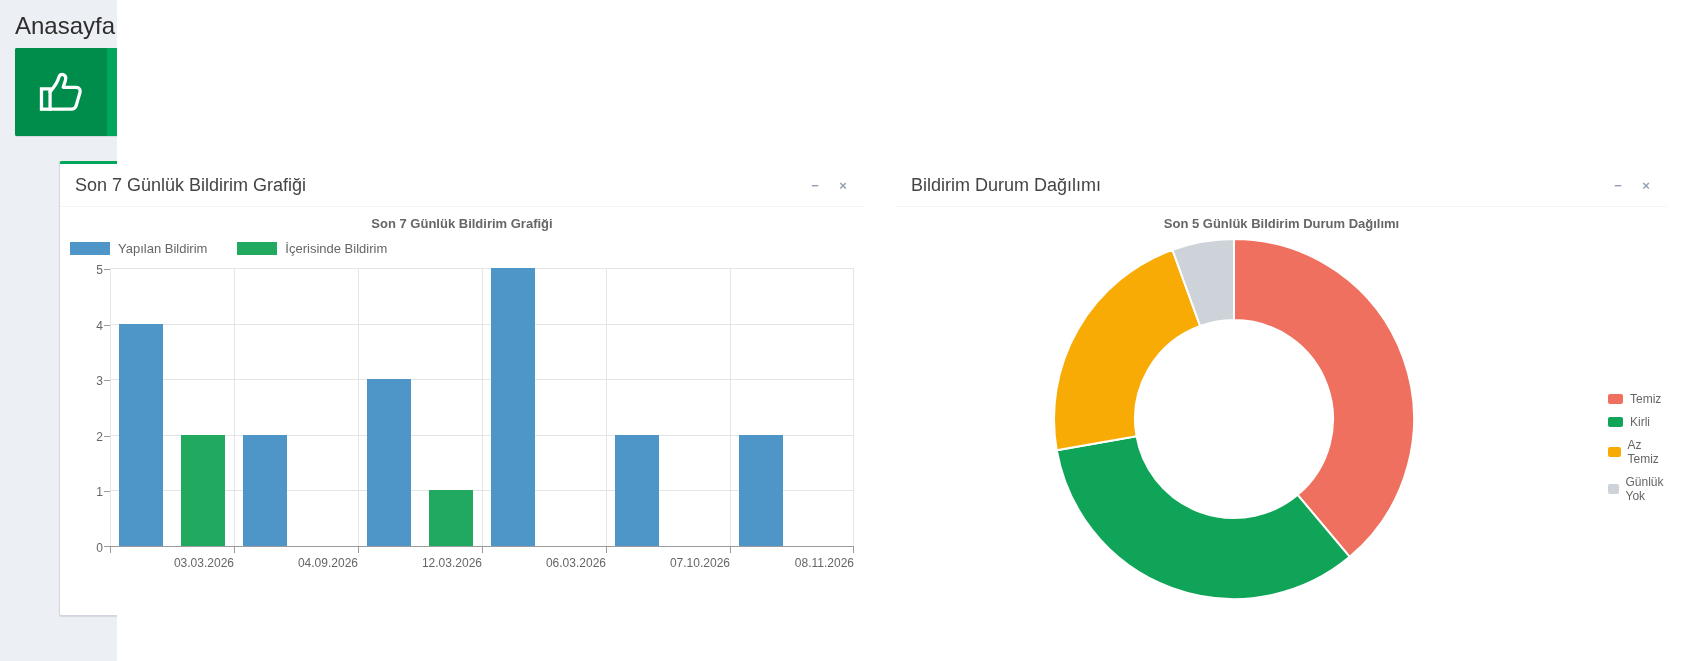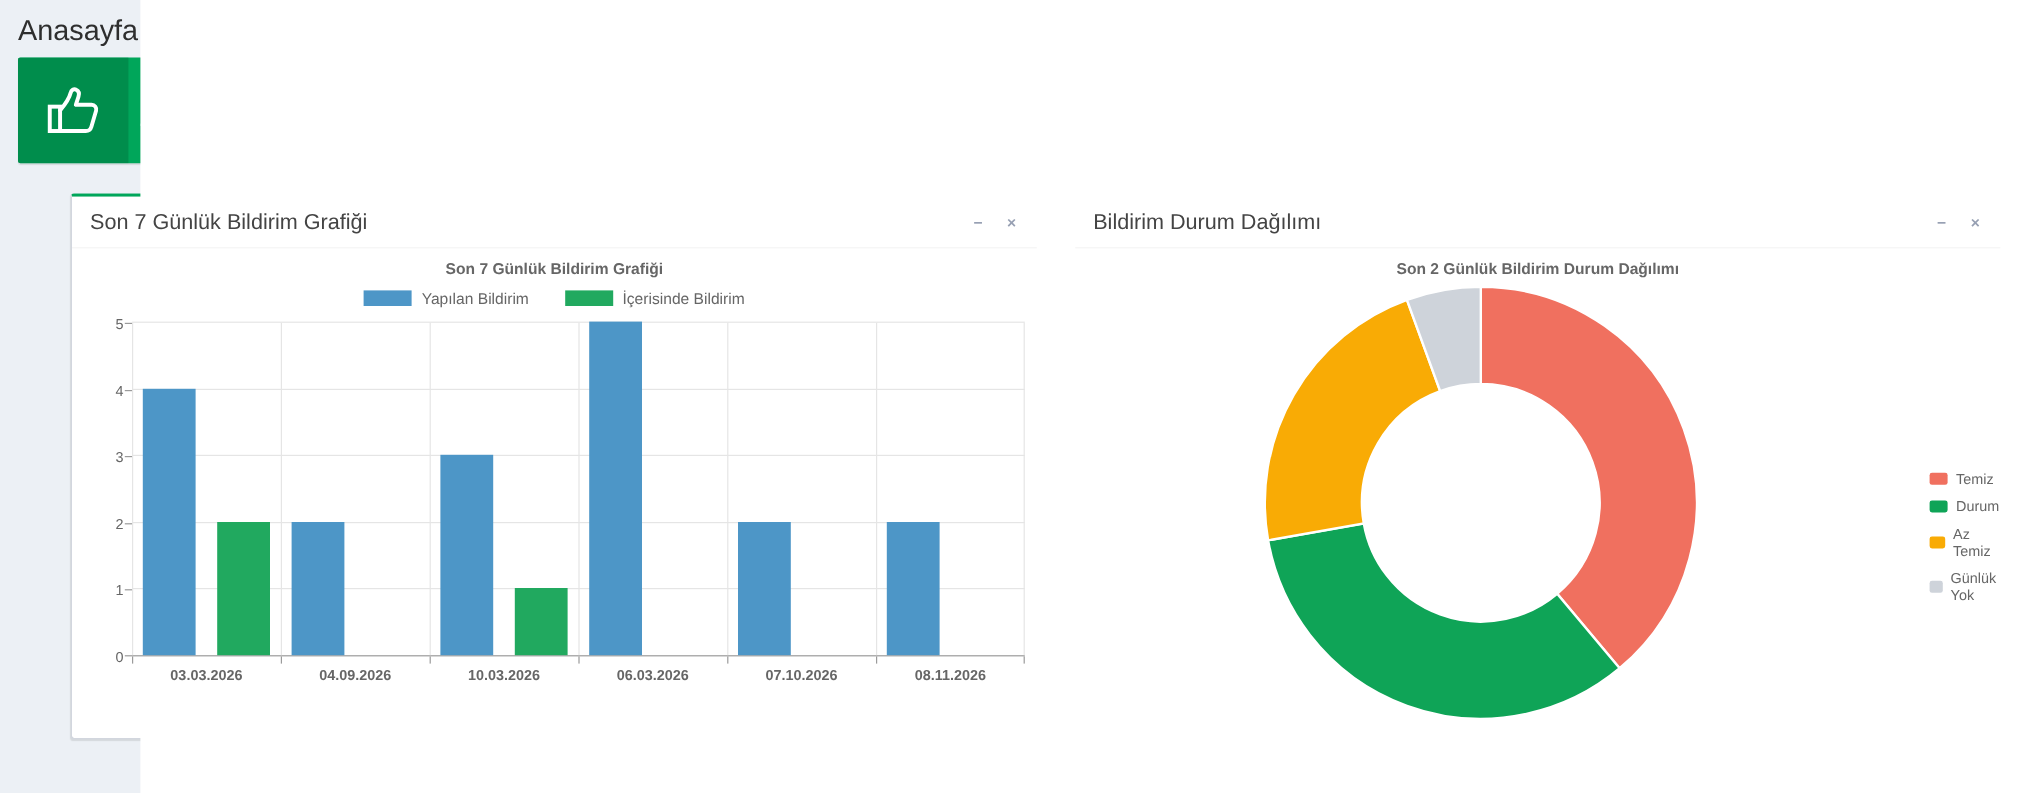--- a/index.html
+++ b/index.html
@@ -33,34 +33,34 @@
   .box { flex:1; background:#fff; height:455px; border:1px solid #d2d6de; border-top-width:3px;
          border-radius:3px; box-shadow:0 1px 1px rgba(0,0,0,0.1); }
   .box-header { position:relative; padding:11px 15px; border-bottom:1px solid #f4f4f4; height:43px; }
   .box-title { font-size:18px; font-weight:400; color:#444; }
   .box-tools { position:absolute; right:10px; top:10px; display:flex; gap:6px; }
   .btn-tool { background:none; border:none; color:#97a0b3; font-size:13px; font-weight:700;
               width:22px; height:22px; cursor:pointer; font-family:"Liberation Sans",sans-serif; }
   .box-body { padding:6px 10px 10px 10px; position:relative; height:408px; }
   .chart-title { text-align:center; font-size:13px; font-weight:700; color:#666; margin:3px 0 10px 0; }
   
-  .bar-legend { display:flex; justify-content:center; gap:30px; margin-bottom:13px;
+  .bar-legend { display:flex; gap:30px; margin-bottom:13px;
                 font-size:13px; color:#666; }
   .bar-legend .item { display:flex; align-items:center; gap:8px; cursor:pointer; }
   .bar-legend .swatch { width:40px; height:13px; display:inline-block; }
   .bar-chart-wrap { position:relative; margin-left:40px; width:744px; }
   .bar-plot { position:relative; width:744px; height:278px; border-bottom:1px solid #9b9b9b; }
   .gridline-h { position:absolute; left:0; right:0; height:1px; background:#e5e5e5; }
   .gridline-v { position:absolute; top:0; bottom:0; width:1px; background:#e5e5e5; }
   .ytick { position:absolute; left:-6px; width:6px; height:1px; background:#9b9b9b; }
   .xtick { position:absolute; top:278px; width:1px; height:6px; background:#9b9b9b; }
   .ylabel { position:absolute; right:751px; font-size:12px; color:#666; transform:translateY(-6px); }
   .bar { position:absolute; bottom:0; }
   .xlabels { display:flex; margin-top:9px; font-size:12px; color:#666; }
-  .xlabels div { flex:1; text-align:center;font-weight:bold; }
+  .xlabels div { flex:1; text-align:right; }
   
   .donut-svg { position:absolute; left:152px; top:26px; }
   .donut-legend { position:absolute; left:712px; top:185px; font-size:12px; color:#666; }
   .donut-legend .item { display:flex; align-items:center; gap:7px; margin-bottom:9px; cursor:pointer; }
   .donut-legend .swatch { width:15px; height:10px; border-radius:2px; display:inline-block; }
 </style>
 </head>
 <body>
 
 <div class="content-header">
@@ -225,53 +225,53 @@
             <div class="bar" style="left: 257px; width: 44px; height: 166.8px; background: rgb(77, 150, 199);"></div>
             <div class="bar" style="left: 381px; width: 44px; height: 278px; background: rgb(77, 150, 199);"></div>
             <div class="bar" style="left: 505px; width: 44px; height: 111.2px; background: rgb(77, 150, 199);"></div>
             <div class="bar" style="left: 629px; width: 44px; height: 111.2px; background: rgb(77, 150, 199);"></div>
             <div class="bar" style="left: 71px; width: 44px; height: 111.2px; background: rgb(33, 169, 95);"></div>
             <div class="bar" style="left: 319px; width: 44px; height: 55.6px; background: rgb(33, 169, 95);"></div>
           </div>
         <div class="xlabels" id="bar-xlabels">
             <div>03.03.2026</div>
             <div>04.09.2026</div>
-            <div>10.03.2026</div>
+            <div>12.03.2026</div>
             <div>06.03.2026</div>
             <div>07.10.2026</div>
             <div>08.11.2026</div>
           </div>
       </div>
     </div>
   </div>
 
   <div class="box" id="donut-box" style="border-top-color: rgb(221, 75, 57);">
     <div class="box-header">
       <span class="box-title">Bildirim Durum Dağılımı</span>
       <div class="box-tools">
         <button class="btn-tool">−</button>
         <button class="btn-tool">×</button>
       </div>
     </div>
     <div class="box-body">
-      <div class="chart-title">Son 2 Günlük Bildirim Durum Dağılımı</div>
+      <div class="chart-title">Son 5 Günlük Bildirim Durum Dağılımı</div>
       <svg class="donut-svg" id="donut-svg" width="372" height="372" viewBox="0 0 372 372">
           <path d="M186 6 A180 180 0 0 1 301.7017697435771 323.88799976141604 L249.63597335896742 261.8383998687788 A99.00000000000001 99.00000000000001 0 0 0 186 86.99999999999999 Z" fill="#f0705f" stroke="#fff" stroke-width="2"></path>
           <path d="M301.7017697435771 323.88799976141604 A180 180 0 0 1 8.734604457802561 217.25667198004746 L88.50403245179139 203.1911695890261 A99.00000000000001 99.00000000000001 0 0 0 249.63597335896742 261.8383998687788 Z" fill="#0fa457" stroke="#fff" stroke-width="2"></path>
           <path d="M8.734604457802561 217.25667198004746 A180 180 0 0 1 124.43637420137952 16.85532825853653 L152.14000581075874 92.97043054219507 A99.00000000000001 99.00000000000001 0 0 0 88.50403245179139 203.1911695890261 Z" fill="#f9ab05" stroke="#fff" stroke-width="2"></path>
           <path d="M124.43637420137952 16.85532825853653 A180 180 0 0 1 185.99999999999997 6 L185.99999999999997 86.99999999999999 A99.00000000000001 99.00000000000001 0 0 0 152.14000581075874 92.97043054219507 Z" fill="#ced3da" stroke="#fff" stroke-width="2"></path>
         </svg>
       <div class="donut-legend" id="donut-legend">
           <div class="item">
             <span class="swatch" style="background: rgb(240, 112, 95);"></span>
             <span>Temiz</span>
           </div>
           <div class="item">
             <span class="swatch" style="background: rgb(15, 164, 87);"></span>
-            <span>Durum</span>
+            <span>Kirli</span>
           </div>
           <div class="item">
             <span class="swatch" style="background: rgb(249, 171, 5);"></span>
             <span>Az Temiz</span>
           </div>
           <div class="item">
             <span class="swatch" style="background: rgb(206, 211, 218);"></span>
             <span>Günlük Yok</span>
           </div>
         </div>

